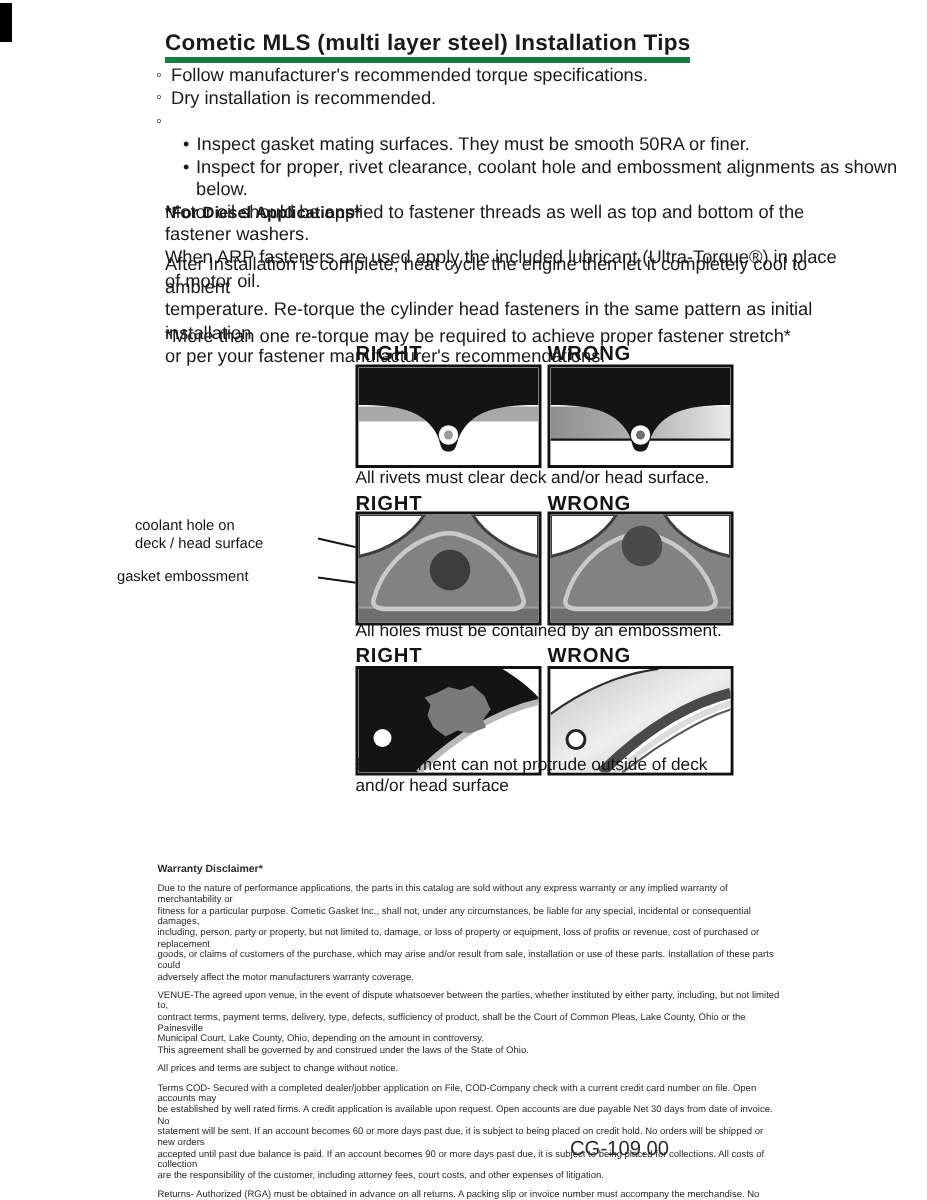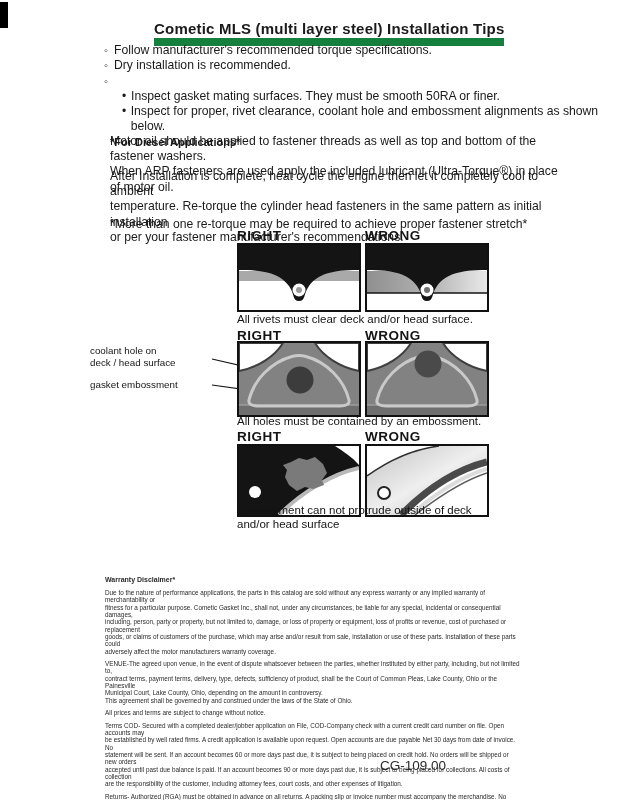--- a/index.html
+++ b/index.html
@@ -4,21 +4,21 @@
 <style>
   html,body{margin:0;padding:0}
   body{
     width:618px;height:800px;position:relative;background:#ffffff;
     font-family:"Liberation Sans", sans-serif;color:#1a1a1a;overflow:hidden;
   }
   .abs{position:absolute}
   .pre{white-space:pre-line}
   .title{
     left:110px;top:20px;font-size:15px;font-weight:bold;
-    border-bottom:8px solid #15803d;padding-bottom:1px;letter-spacing:.2px;margin-left:44px;
+    border-bottom:4px solid #15803d;padding-bottom:1px;letter-spacing:.2px;
   }
   .bullets{left:104px;top:43px;font-size:12.2px;line-height:15.3px}
   .brow{display:flex}
   .bmark{width:10px;font-size:11px}
   .srow{display:flex;margin-left:18px}
   .smark{width:9px;font-size:12px}
   .dheading{left:110px;top:136px;font-size:11px;font-weight:bold}
   .para{left:110px;width:460px;font-size:12.2px;line-height:15.2px}
   .p1{top:134px}.p2{top:169px}.p3{top:217px}
   .dlabel{width:124px;font-size:13.5px;font-weight:bold;letter-spacing:.5px;color:#141414}
@@ -101,21 +101,21 @@
   </svg>
 </div>
 
 <div class="abs caption" style="top:313px">All rivets must clear deck and/or head surface.</div>
 
 <div class="abs dlabel" style="left:237px;top:328px">RIGHT</div>
 <div class="abs dlabel" style="left:365px;top:328px">WRONG</div>
 
 <div class="abs callout pre" style="left:90px;top:345px">coolant hole on
 deck / head surface</div>
-<div class="abs callout" style="left:90px;top:379px">gasket embossment</div>
+<div class="abs callout" style="left:78px;top:379px">gasket embossment</div>
 
 <svg class="abs leaders">
   <line x1="3" y1="9" x2="86" y2="28" stroke="#141414" stroke-width="1.2"></line>
   <line x1="3" y1="35" x2="54" y2="42" stroke="#141414" stroke-width="1.2"></line>
 </svg>
 
 <div class="abs panel" style="left:237px;top:341px">
   <svg width="120" height="72" viewBox="0 0 120 72">
     <rect width="120" height="72" fill="#828282"></rect>
     <path d="M0,0 H44 C36,13 20,24 0,28 Z" fill="#ffffff" stroke="#3e3e3e" stroke-width="2"></path>

